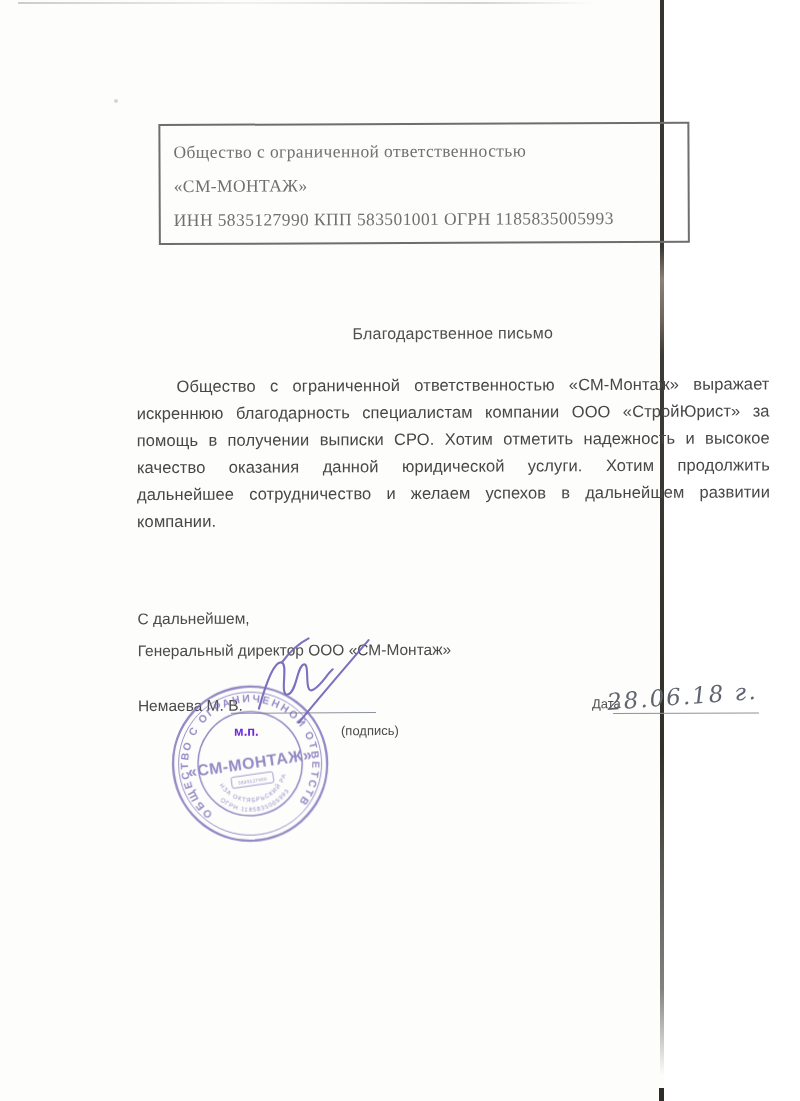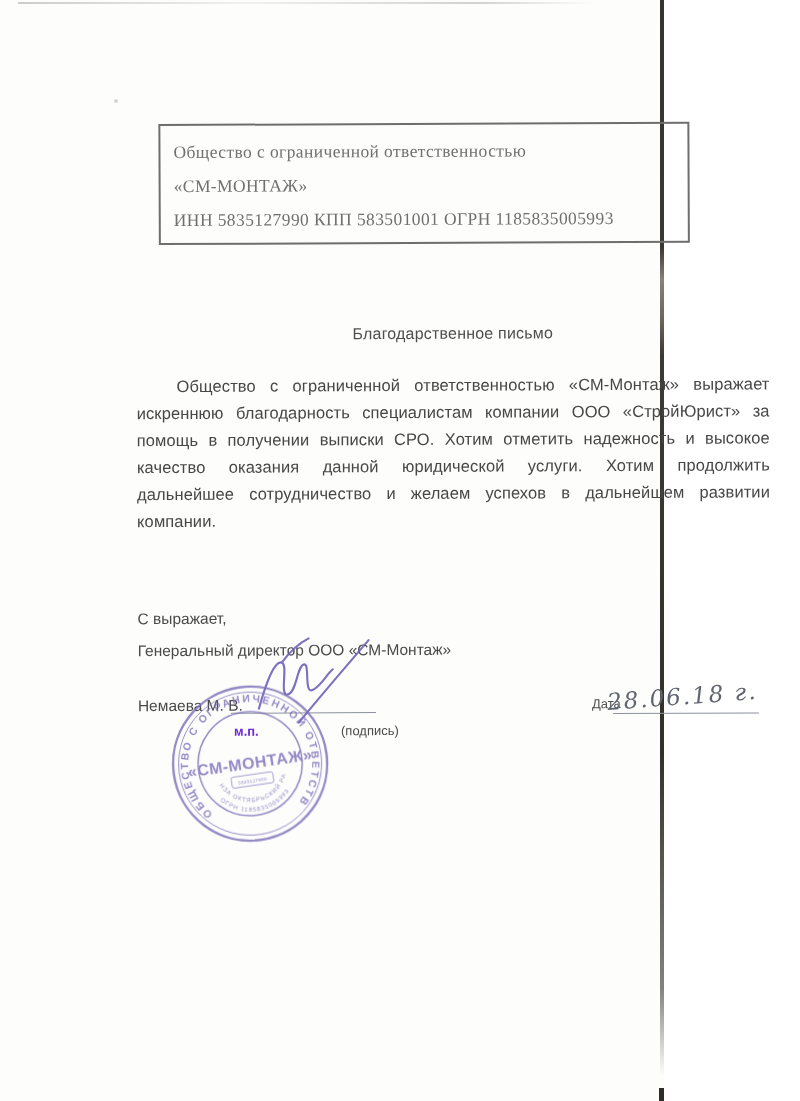--- a/index.html
+++ b/index.html
@@ -117,21 +117,21 @@
     <div class="header-box">
       <div>Общество с ограниченной ответственностью</div>
       <div>«СМ-МОНТАЖ»</div>
       <div>ИНН 5835127990 КПП 583501001 ОГРН 1185835005993</div>
     </div>
 
     <div class="title">Благодарственное письмо</div>
 
     <p class="body-par">Общество с ограниченной ответственностью «СМ-Монтаж» выражает искреннюю благодарность специалистам компании ООО «СтройЮрист» за помощь в получении выписки СРО. Хотим отметить надежность и высокое качество оказания данной юридической услуги. Хотим продолжить дальнейшее сотрудничество и желаем успехов в дальнейшем развитии компании.</p>
 
-    <div class="regards">С выражает,</div>
+    <div class="regards">С дальнейшем,</div>
     <div class="signer-title">Генеральный директор ООО «СМ-Монтаж»</div>
     <div class="signer-name">Немаева М. В.</div>
 
     <div class="sig-line"></div>
     <div class="mp">м.п.</div>
     <div class="podpis">(подпись)</div>
 
     <div class="date-label">Дата</div>
     <div class="date-line"></div>
     <div class="date-value">28.06.18 г.</div>

